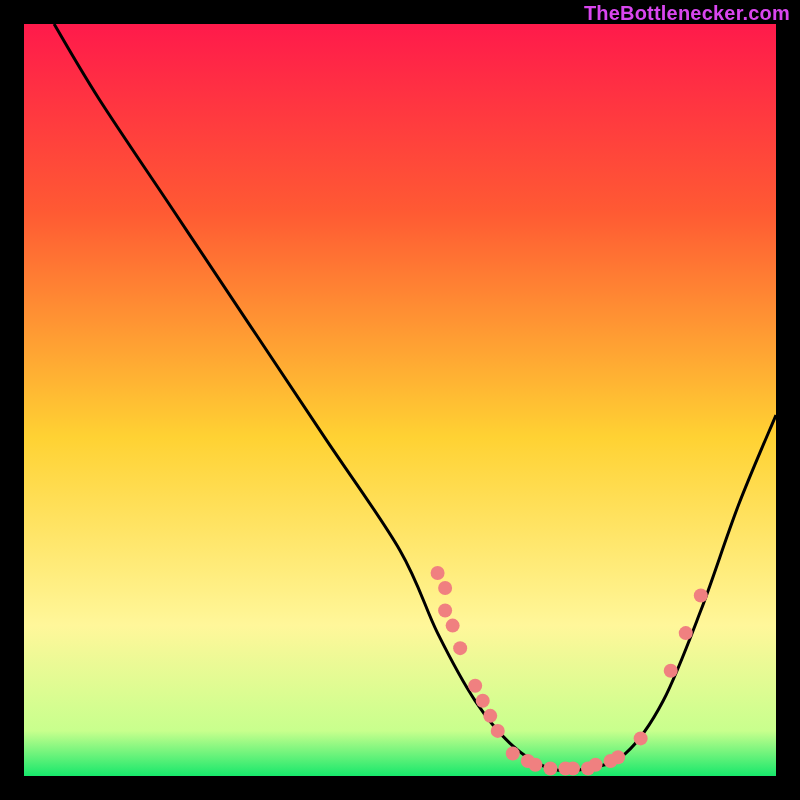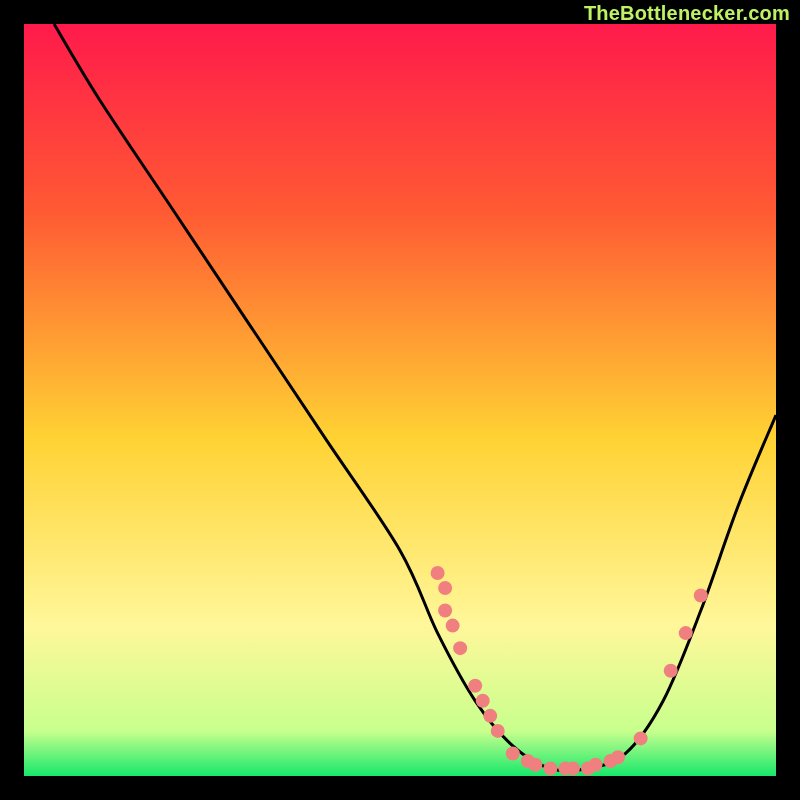--- a/index.html
+++ b/index.html
@@ -16,21 +16,21 @@
     left: 24px;
     top: 24px;
     width: 752px;
     height: 752px;
     background: #000;
   }
   .attribution {
     position: absolute;
     top: 2px;
     right: 10px;
-    color: #bef264;
+    color: #d946ef;
     font-size: 20px;
     font-weight: bold;
     letter-spacing: 0.2px;
   }
   svg {
     position: absolute;
     left: 0;
     top: 0;
   }
 </style>

